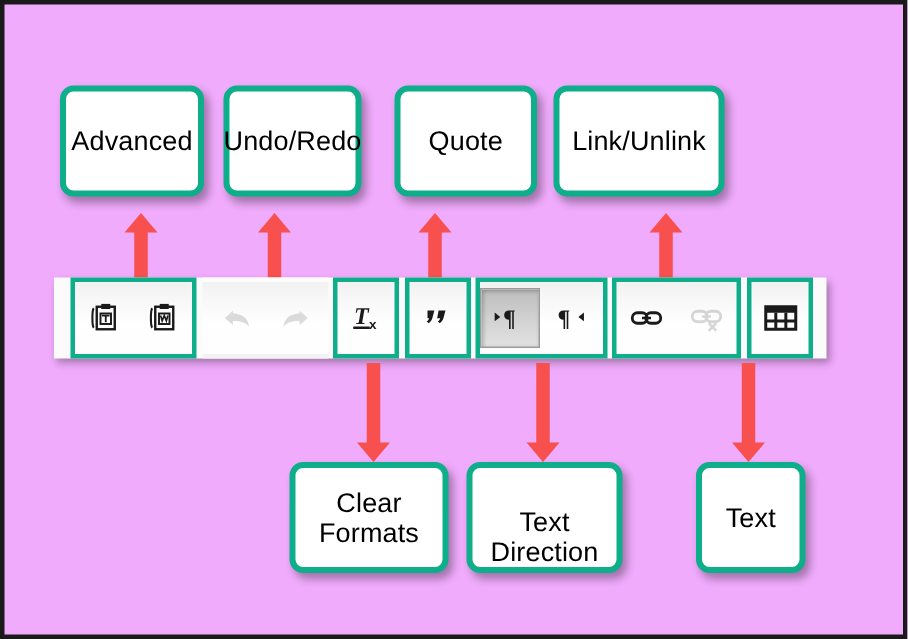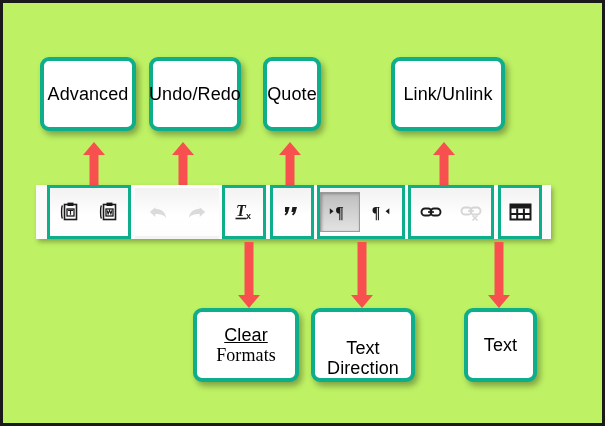--- a/index.html
+++ b/index.html
@@ -7,21 +7,21 @@
     width:605px;height:426px;
     background:#ffffff;
     font-family:"Liberation Sans", sans-serif;
     overflow:hidden;
   }
   #stage{
     position:relative;
     width:605px;height:426px;
     box-sizing:border-box;
     border:3px solid #1a1a1a;
-    background:#bef264;
+    background:#f0abfc;
     overflow:hidden;
   }
 
   
   .toolbar-strip{
     position:absolute;
     left:33px; top:182px;
     width:515px; height:54px;
     background:#fbfbfb;
     box-shadow:2px 3px 5px rgba(0,0,0,.30);
@@ -92,25 +92,25 @@
   <div class="callout" style="left:37px;top:54px;width:96px;height:74px;">
     <span>
         <span style="display: block;">Advanced</span>
       </span>
   </div>
 
   <div class="callout" style="left:146px;top:54px;width:92px;height:74px;">
     <span>Undo/Redo</span>
   </div>
 
-  <div class="callout" style="left:260px;top:54px;width:58px;height:74px;text-align:right;">
+  <div class="callout" style="left:260px;top:54px;width:95px;height:74px;text-align:right;">
     <span>Quote</span>
   </div>
 
-  <div class="callout" style="left:388px;top:54px;width:114px;height:74px;">
+  <div class="callout" style="left:366px;top:54px;width:114px;height:74px;">
     <span>Link/Unlink</span>
   </div>
 
   <div class="arrow up" style="left:80px;top:139px;width:22px;height:44px;">
     <div class="head"></div>
     <div class="shaft"></div>
   </div>
   <div class="arrow up" style="left:169px;top:139px;width:22px;height:44px;">
     <div class="head"></div>
     <div class="shaft"></div>
@@ -232,22 +232,22 @@
     <div class="shaft"></div>
     <div class="head"></div>
   </div>
   <div class="arrow down" style="left:485px;top:239px;width:22px;height:66px;">
     <div class="shaft"></div>
     <div class="head"></div>
   </div>
 
   <div class="callout" style="left:190px;top:305px;width:106px;height:74px;">
     <span>
-        <span style="display: block; text-decoration: underline;">Clear</span>
-        <span style="display: block; font-family: Liberation Serif, serif;">Formats</span>
+        <span style="display: block;">Clear</span>
+        <span style="display: block;">Formats</span>
       </span>
   </div>
 
   <div class="callout" style="left:308px;top:305px;width:104px;height:74px;align-items:flex-end;">
     <span>
         <span style="display: block;">Text</span>
         <span style="display: block;">Direction</span>
       </span>
   </div>
 

